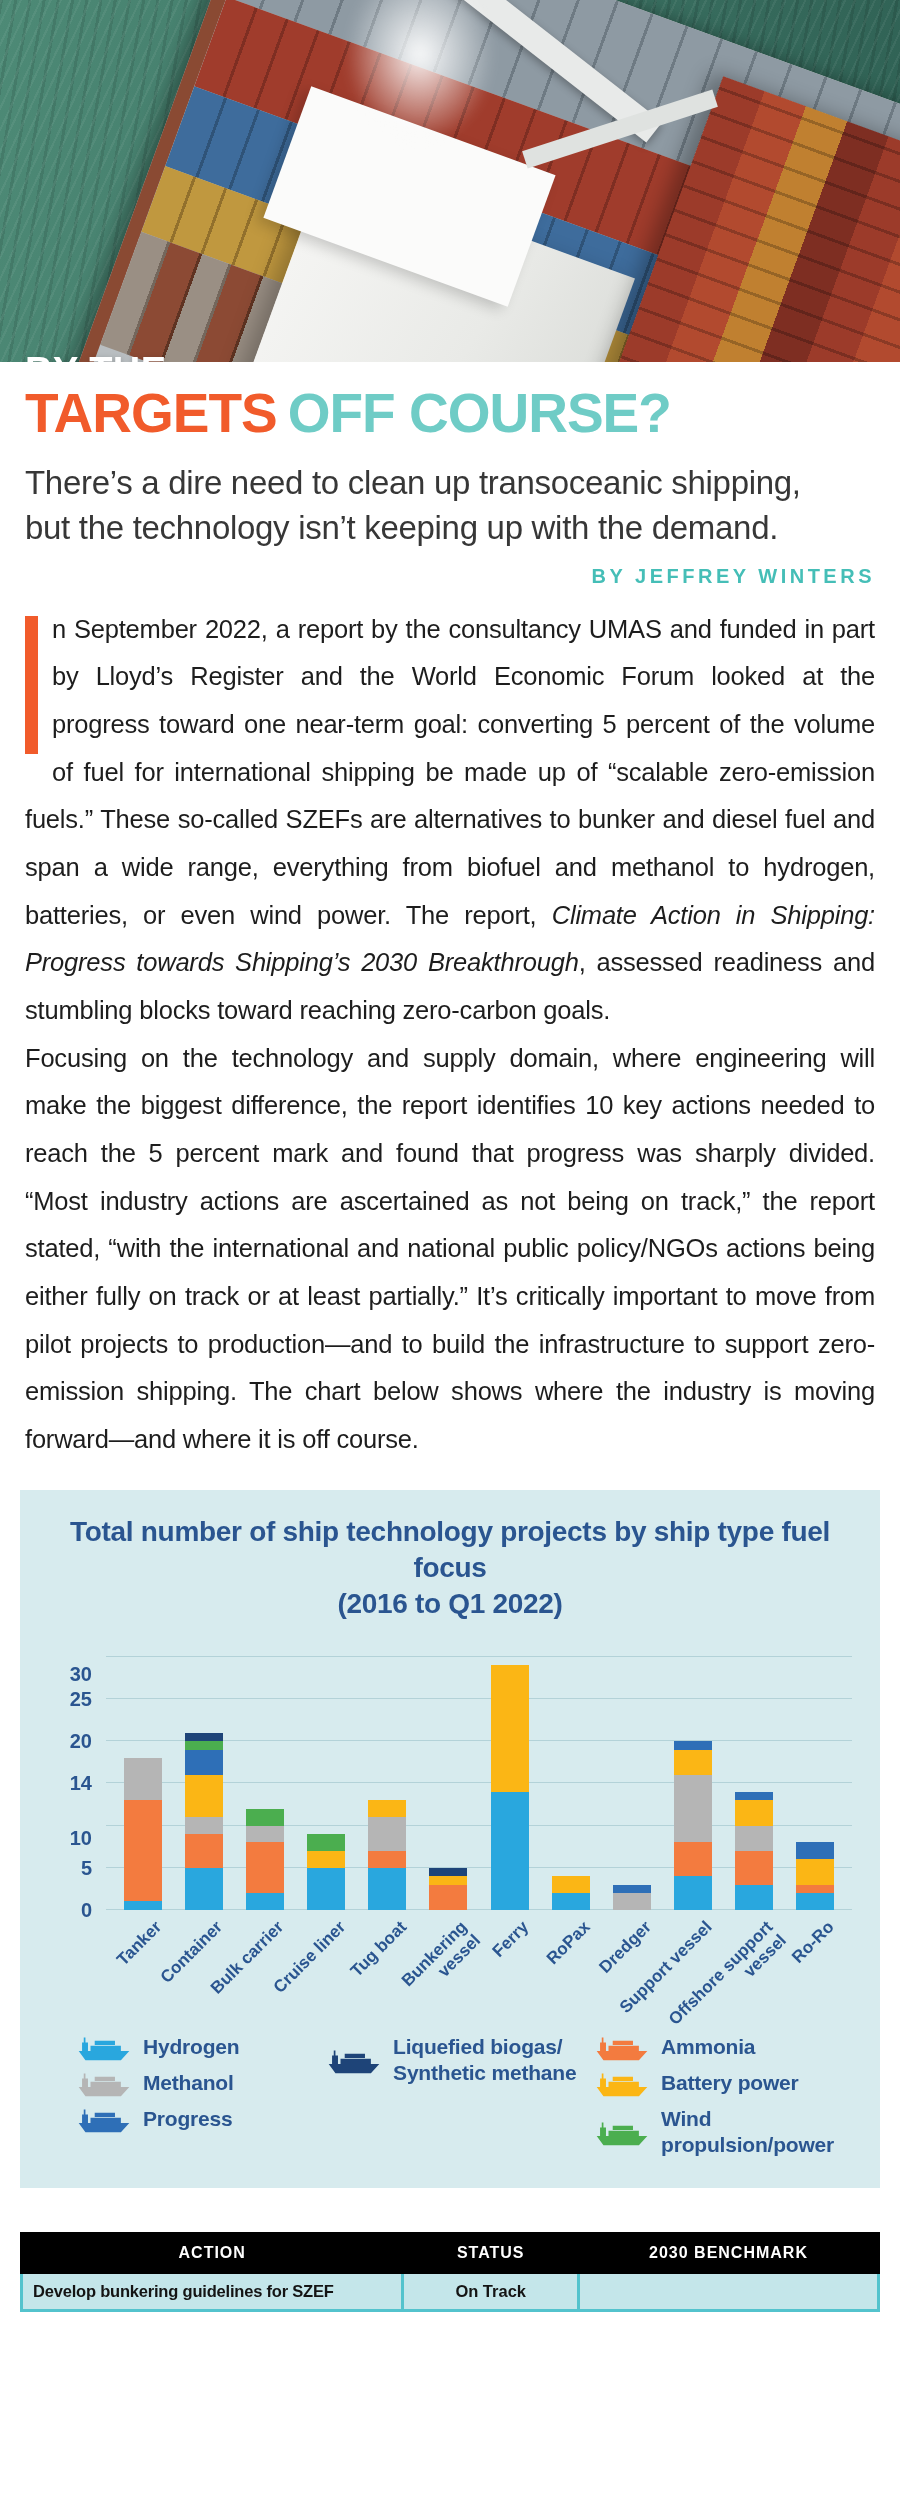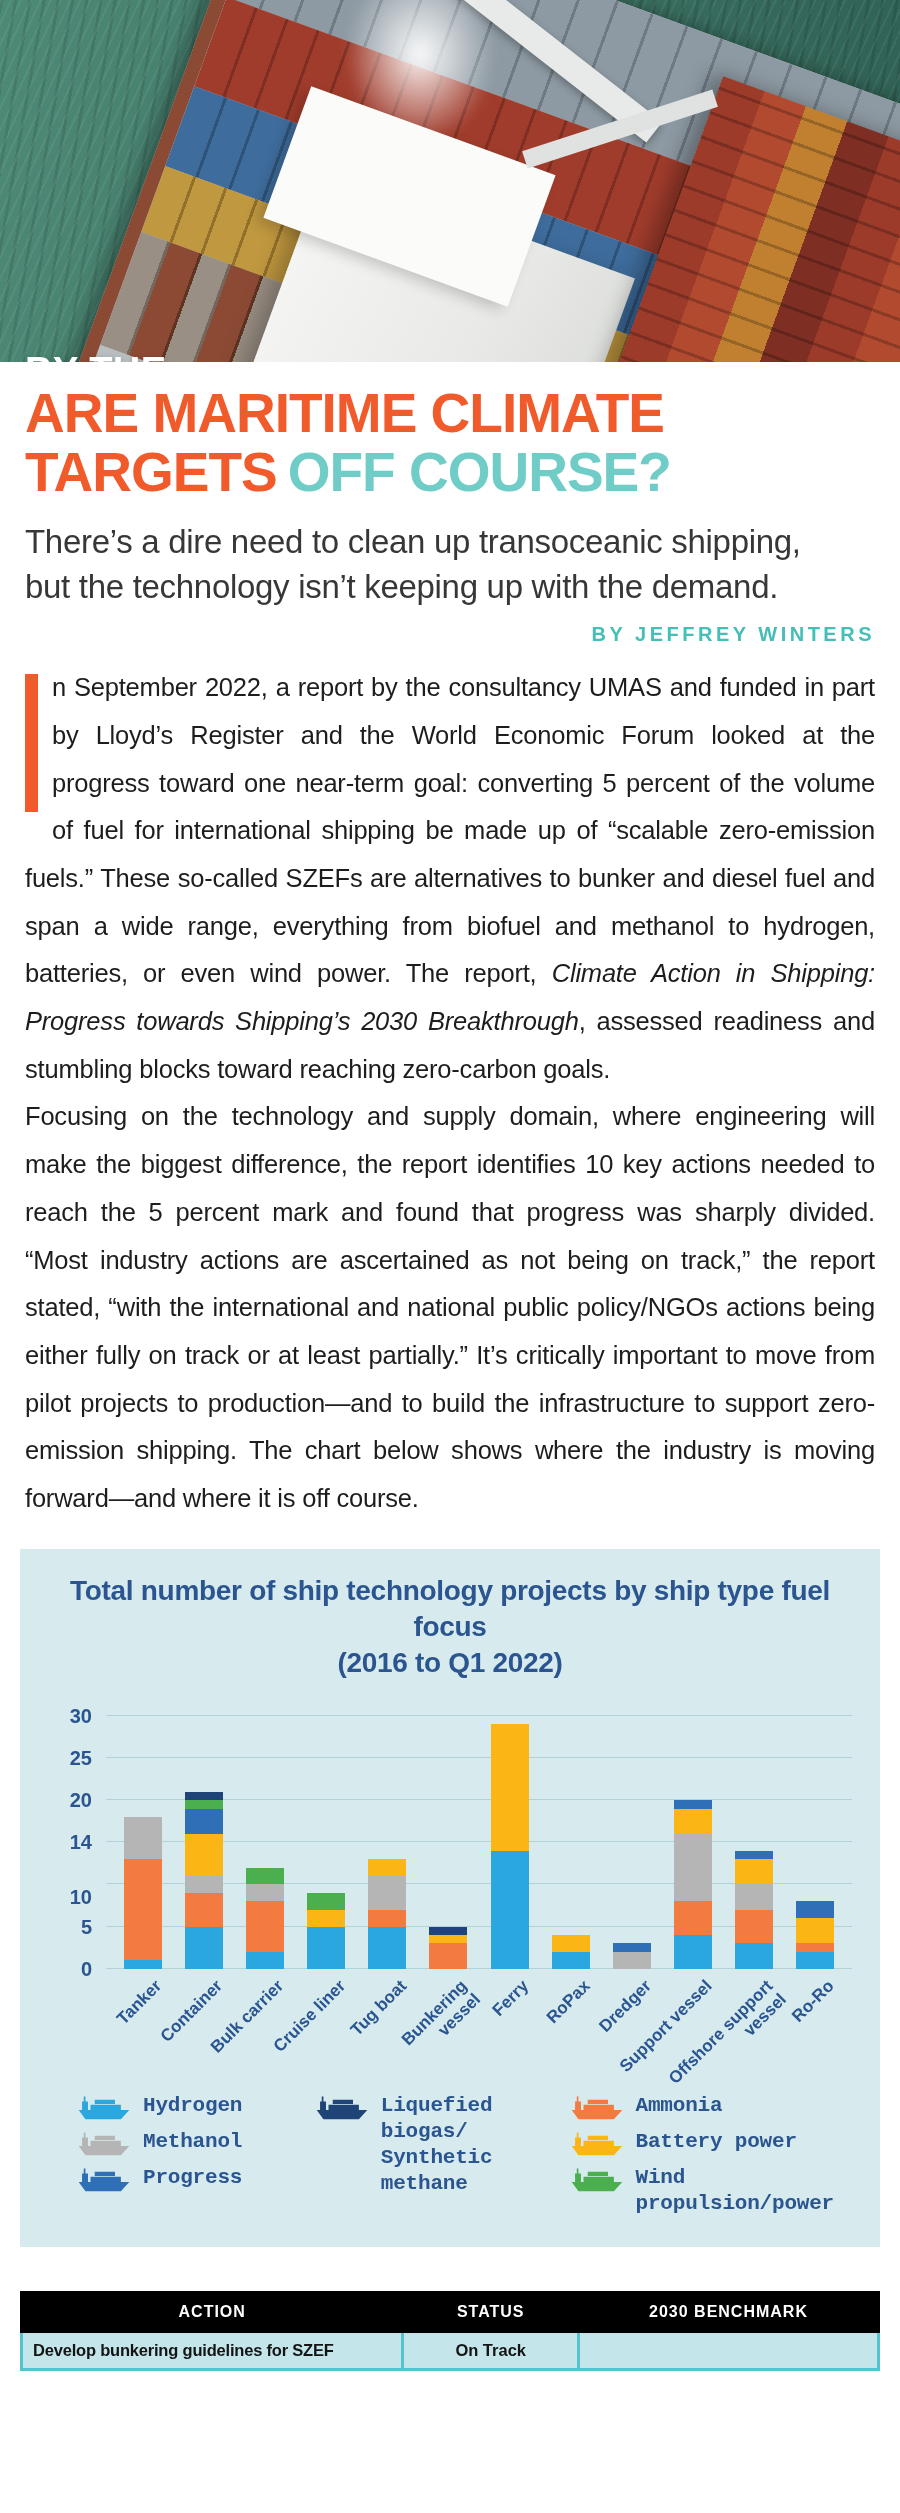--- a/index.html
+++ b/index.html
@@ -57,21 +57,21 @@
   .bar-slot { width:8.33%; display:flex; justify-content:center; align-items:flex-end; height:100%; }
   .bar { display:flex; flex-direction:column-reverse; width:38px; }
   .xlabels-row { display:flex; justify-content:space-around; padding:0 6px; margin-left:62px; height:118px; position:relative; }
   .xlab-slot { width:8.33%; position:relative; }
   .xlab { position:absolute; top:8px; right:calc(50% - 10px); transform:rotate(-45deg); transform-origin:100% 0;
     text-align:right; white-space:pre; color:#2a5590; font-weight:700; font-size:17px; line-height:1.1; }
 
   .legend { display:flex; margin:6px 30px 0 40px; }
   .legend-col { display:flex; flex-direction:column; gap:9px; }
   .legend-col1 { width:280px; } .legend-col2 { width:300px; } .legend-col3 { flex:1; }
-  .legend-item { display:flex; align-items:flex-start; gap:11px;font-family:Liberation Mono, monospace; }
+  .legend-item { display:flex; align-items:center; gap:11px; }
   .legend-item svg { width:56px; height:27px; flex-shrink:0; margin-top:0; }
   .legend-label { color:#2a5590; font-weight:700; font-size:21px; line-height:1.25; white-space:pre-line; letter-spacing:-.2px; }
 
   
   .bench-table { width:860px; margin:44px 20px 0; border-collapse:collapse; }
   .bench-table th { background:#000; color:#fff; font-weight:800; font-size:16px; letter-spacing:1px; padding:9px 6px; text-align:center; }
   .bench-table td { border:3px solid #53c3cd; font-size:16.5px; font-weight:700; color:#141414; line-height:1.25; padding:7px 10px; }
   .bench-table th { border:3px solid #000; }
   .bench-table tr.row-yellow td { background:#fcefc4; }
   .bench-table tr.row-cyan td { background:#c4e6ea; }
@@ -101,21 +101,20 @@
     <div class="crane-beam"></div>
     <div class="crane-arm"></div>
     <div class="smoke"></div>
     <div class="kicker">
       <div>BY THE</div>
       <div>NUMBERS:</div>
     </div>
   </div>
 
   <h1 class="headline">
-    <div><span class="hl-orange">ARE MARITIME CLIMATE</span></div>
     <div>
       <span class="hl-orange">TARGETS</span><span class="hl-teal">OFF COURSE?</span>
     </div>
   </h1>
 
   <div class="subhead">
     <div>There’s a dire need to clean up transoceanic shipping,</div>
     <div>but the technology isn’t keeping up with the demand.</div>
   </div>
 
@@ -140,21 +139,21 @@
             <div class="ytick" style="bottom: 42.1667px;">5</div>
             <div class="gridline" style="bottom: 84.3333px;"></div>
             <div class="ytick" style="bottom: 72px;">10</div>
             <div class="gridline" style="bottom: 126.5px;"></div>
             <div class="ytick" style="bottom: 126.5px;">14</div>
             <div class="gridline" style="bottom: 168.667px;"></div>
             <div class="ytick" style="bottom: 168.667px;">20</div>
             <div class="gridline" style="bottom: 210.833px;"></div>
             <div class="ytick" style="bottom: 210.833px;">25</div>
             <div class="gridline" style="bottom: 253px;"></div>
-            <div class="ytick" style="bottom: 253px;">30</div>
+            <div class="ytick" style="bottom: 236px;">30</div>
           </div>
         <div class="bars-row">
             <div class="bar-slot">
               <div class="bar">
                 <div class="seg" style="height: 8.43333px; background: rgb(41, 167, 222);"></div>
                 <div class="seg" style="height: 101.2px; background: rgb(243, 123, 63);"></div>
                 <div class="seg" style="height: 42.1667px; background: rgb(181, 181, 181);"></div>
               </div>
             </div>
             <div class="bar-slot">

